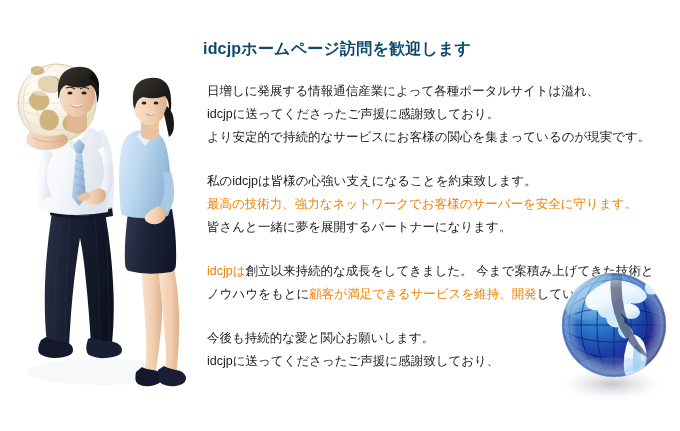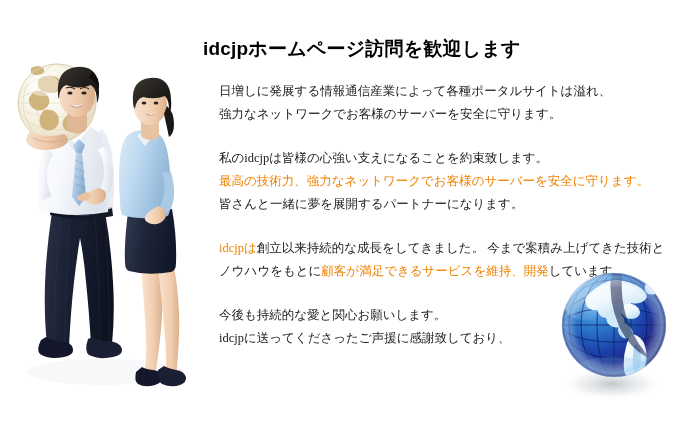--- a/index.html
+++ b/index.html
@@ -29,34 +29,33 @@
   #photo svg { display: block; }
 
   
   #copy {
     position: absolute;
     left: 203px;
     top: 36px;
     width: 470px;
   }
   #headline {
-    color: #000000;
-    font-size: 19px;
+    color: #0c4a6e;
+    font-size: 16px;
     font-weight: bold;
     letter-spacing: 0.2px;
     line-height: 26px;
     margin: 0 0 18px 0;
     white-space: nowrap;
   }
   .para {
-    margin: 0 0 21px 16px;
+    margin: 0 0 21px 4px;
     font-size: 12.5px;
     line-height: 23px;
     color: #1b1b1b;
-    font-family: Liberation Serif, serif;
   }
   .para:last-child { margin-bottom: 0; }
   .line { white-space: nowrap; display: block; }
   .hl { color: #F08000; }
 
   
   #globe {
     position: absolute;
     left: 556px;
     top: 264px;
@@ -224,21 +223,22 @@
       <path d="M69 104 q8 7 16 0 q-8 4 -16 0 z" fill="#a85b52"></path>
       <path d="M69 103 q8 5 16 0 q-8 8 -16 0 z" fill="#ffffff" opacity="0.9"></path>
     </svg>
   </div>
 
   <div id="copy">
     <h1 id="headline">idcjpホームページ訪問を歓迎します</h1>
 
     <p class="para">
       <span class="line">日増しに発展する情報通信産業によって各種ポータルサイトは溢れ、</span>
-      <span class="line">強力なネットワークでお客様のサーバーを安全に守ります。</span>
+      <span class="line">idcjpに送ってくださったご声援に感謝致しており。</span>
+      <span class="line">より安定的で持続的なサービスにお客様の関心を集まっているのが現実です。</span>
     </p>
 
     <p class="para">
       <span class="line">私のidcjpは皆様の心強い支えになることを約束致します。</span>
       <span class="line hl">最高の技術力、強力なネットワークでお客様のサーバーを安全に守ります。</span>
       <span class="line">皆さんと一緒に夢を展開するパートナーになります。</span>
     </p>
 
     <p class="para">
       <span class="line"><span class="hl">idcjpは</span><span>創立以来持続的な成長をしてきました。 今まで案積み上げてきた技術と</span></span>

